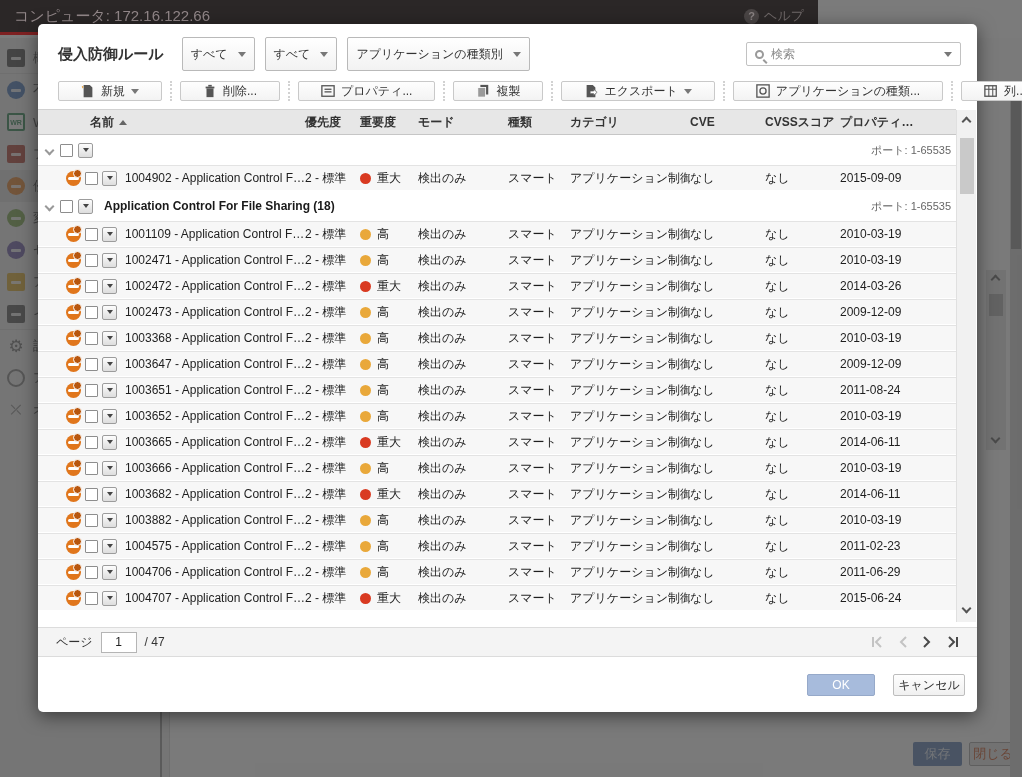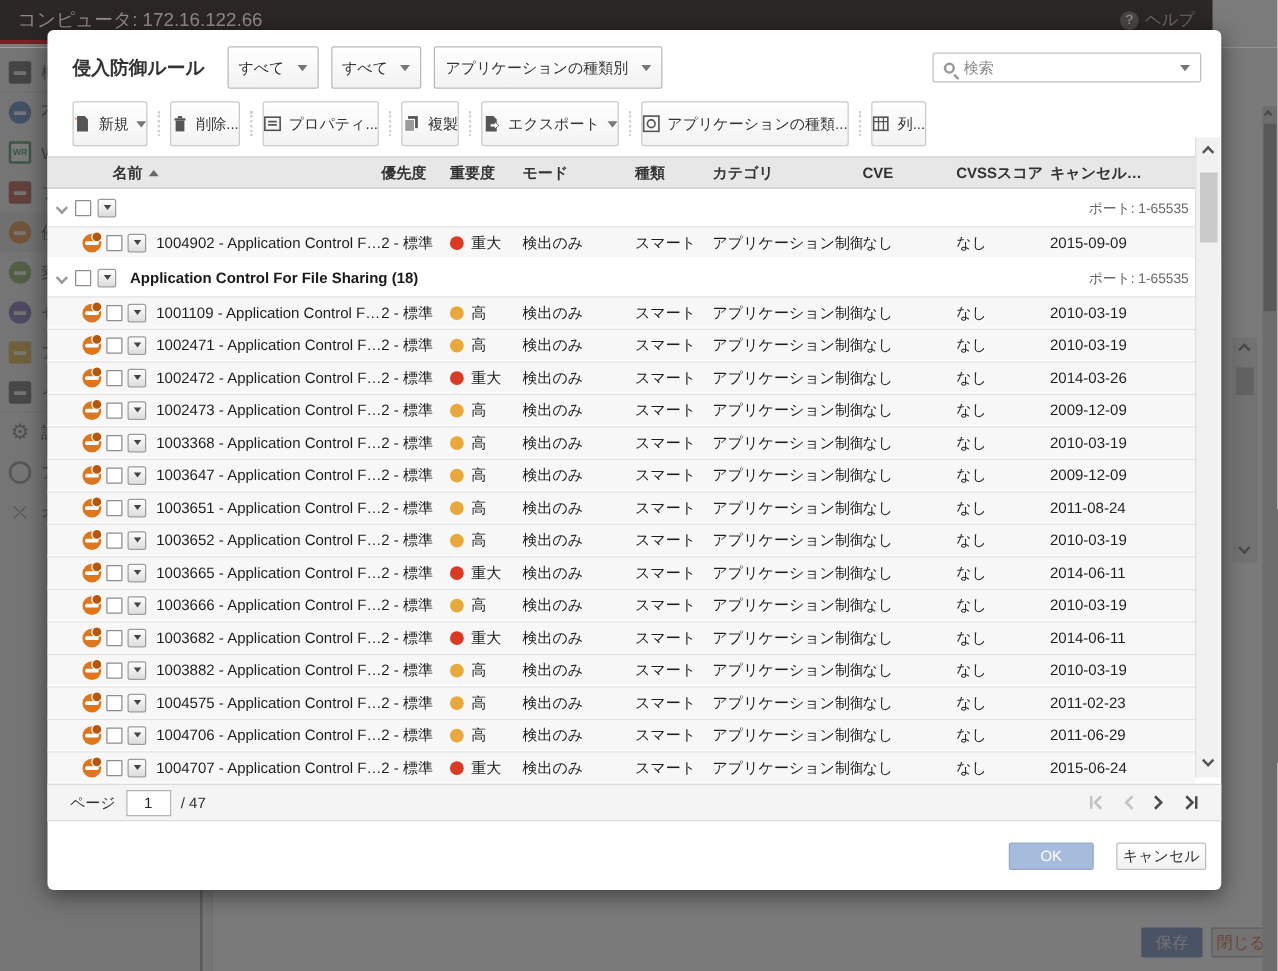--- a/index.html
+++ b/index.html
@@ -1,20 +1,20 @@
 <!DOCTYPE html>
 <html><head>
 <meta charset="utf-8">
 <style>
   * { margin:0; padding:0; box-sizing:border-box; }
   html,body { width:1022px; height:777px; overflow:hidden; }
   body { font-family:"Liberation Sans","DejaVu Sans",sans-serif; background:#7b7b7b; position:relative; }
 
   
-  .top-header{position:absolute;left:0;top:0;width:970px;height:35px;background:#2b2727;border-bottom:3px solid #7e2122;display:flex;align-items:center;padding:0 14px;z-index:1;}
+  .top-header{position:absolute;left:0;top:0;width:818px;height:35px;background:#2b2727;border-bottom:3px solid #7e2122;display:flex;align-items:center;padding:0 14px;z-index:1;}
   .top-title{color:#93888a;font-size:15px;}
   .help{margin-left:auto;display:flex;align-items:center;gap:5px;color:#716a6a;font-size:13px;}
   .help-icon{width:15px;height:15px;border-radius:50%;background:#4a4545;color:#8a8383;font-size:11px;font-weight:bold;display:flex;align-items:center;justify-content:center;}
 
   
   .bg-layer{position:absolute;left:0;top:38px;width:1022px;height:739px;background:#fdfdfd;}
   .sidebar{position:absolute;left:0;top:0;width:170px;height:739px;background:#ececec;border-right:1px solid #d3d3d3;padding-top:4px;}
   .side-item{height:32px;display:flex;align-items:center;gap:8px;padding-left:7px;font-size:13px;color:#3a3a3a;}
   .side-item.sel{background:#dcdcdc;}
   .side-item.rule-after{border-bottom:1px solid #d8d8d8;}
@@ -53,21 +53,21 @@
   .dlg-title{font-size:15px;font-weight:bold;color:#333;margin-right:8px;}
   .dropdown{height:34px;border:1px solid #b9b9b9;border-radius:2px;background:linear-gradient(#fff,#f2f2f2);display:flex;align-items:center;padding:0 8px;gap:10px;font-size:12px;color:#333;}
   .caret{width:0;height:0;border-left:4px solid transparent;border-right:4px solid transparent;border-top:5px solid #777;}
   .searchbox{margin-left:auto;width:215px;height:24px;border:1px solid #c2c2c2;border-radius:2px;display:flex;align-items:center;padding:0 8px;gap:7px;background:#fff;}
   .searchbox input{border:none;outline:none;flex:1;font-size:12px;font-family:inherit;color:#333;min-width:0;}
   .searchbox input::placeholder{color:#8a8a8a;}
   .mag{width:9px;height:9px;border:2px solid #9a9a9a;border-radius:50%;position:relative;flex:0 0 9px;}
   .mag::after{content:"";position:absolute;left:7px;top:7px;width:5px;height:2px;background:#9a9a9a;transform:rotate(45deg);transform-origin:0 0;}
 
   .toolbar{display:flex;align-items:center;padding:4px 16px 8px 20px;gap:6px;}
-  .tbtn{height:36px;border:1px solid #c9c9c9;border-radius:2px;background:linear-gradient(#fefefe,#f3f3f3);display:flex;align-items:center;padding:0 0;gap:6px;font-size:12px;color:#333;white-space:nowrap;}
+  .tbtn{height:20px;border:1px solid #c9c9c9;border-radius:2px;background:linear-gradient(#fefefe,#f3f3f3);display:flex;align-items:center;padding:0 22px;gap:6px;font-size:12px;color:#333;white-space:nowrap;}
   .tsep{width:0;height:20px;border-left:2px dotted #d2d2d2;margin:0 2px;}
   .ticon{flex:0 0 14px;}
 
   .thead{display:grid;grid-template-columns:38px 215px 55px 58px 90px 62px 120px 75px 75px 1fr;align-items:center;height:26px;background:#e7e7e7;border-top:1px solid #d2d2d2;border-bottom:1px solid #c6c6c6;font-weight:bold;color:#333;padding-left:14px;margin-right:21px;}
   .thead .hname{display:flex;align-items:center;gap:5px;}
   .sort-up{width:0;height:0;border-left:4px solid transparent;border-right:4px solid transparent;border-bottom:5px solid #666;}
 
   .tbody{position:relative;height:476px;overflow:hidden;}
   .group-row{display:flex;align-items:center;height:30px;padding-left:8px;background:#fff;gap:5px;}
   .group-row .gname{font-weight:bold;font-size:12px;color:#1a1a1a;margin-left:6px;}
@@ -272,21 +272,21 @@
       <span>名前</span>
       <span class="sort-up"></span>
     </span>
     <span>優先度</span>
     <span>重要度</span>
     <span>モード</span>
     <span>種類</span>
     <span>カテゴリ</span>
     <span>CVE</span>
     <span>CVSSスコア</span>
-    <span>キャンセル…</span>
+    <span>プロパティ…</span>
   </div>
 
   <div class="tbody">
       <div class="group-row">
     <span class="gchev"></span>
     <span class="cb"></span>
     <span class="mini-drop">
           <span class="caret"></span>
         </span>
     <span class="port">ポート: 1-65535</span>

